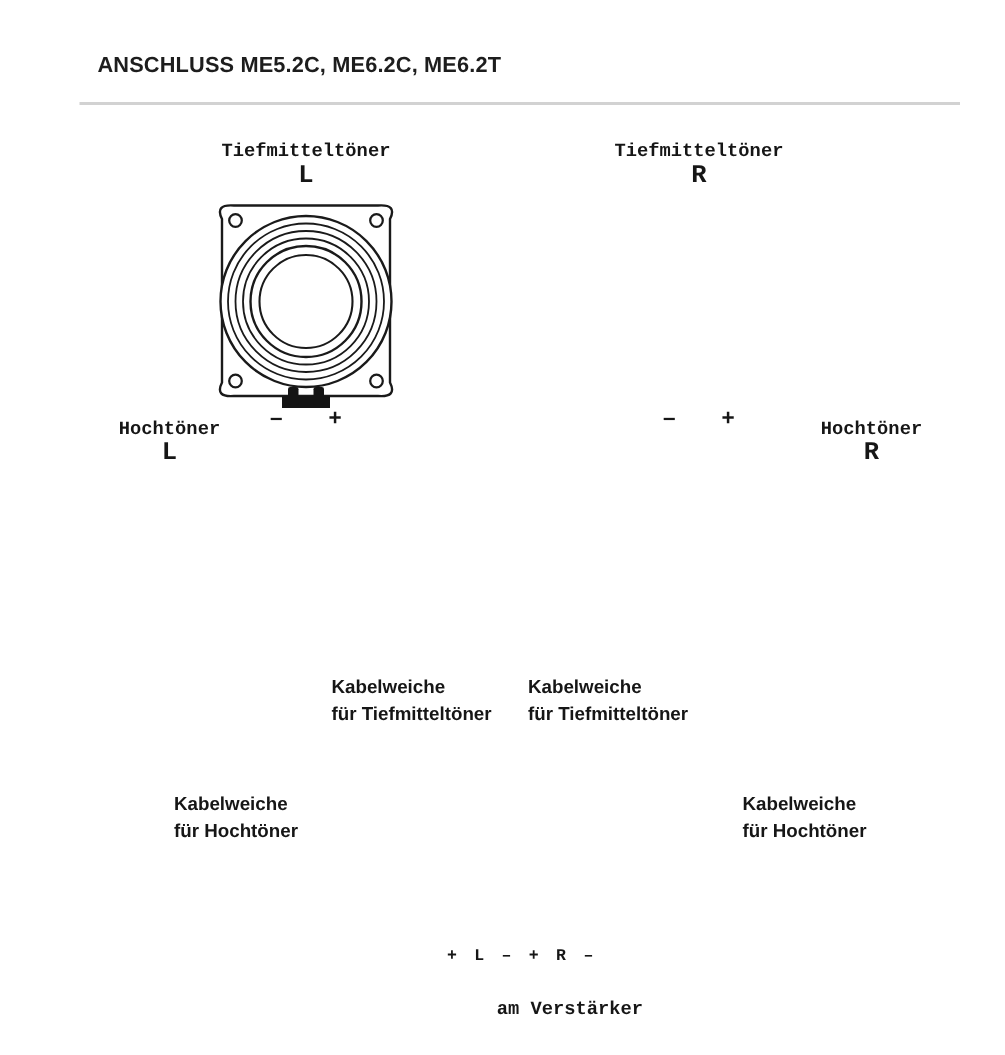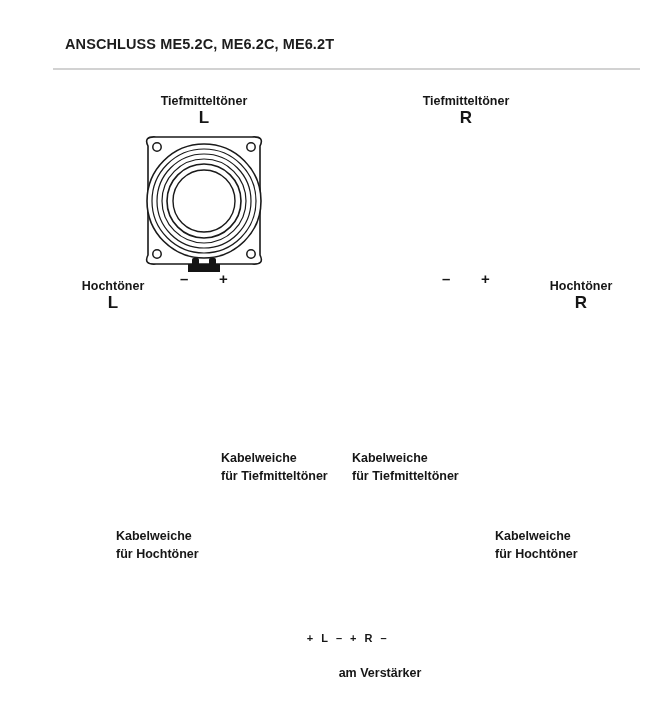--- a/index.html
+++ b/index.html
@@ -46,21 +46,21 @@
     height: 703px;
   }
   .lbl {
     position: absolute;
     font-size: 12.5px;
     font-weight: bold;
     color: #161616;
     white-space: nowrap;
     line-height: 15px;
   }
-  .lbl.center { transform: translateX(-50%); text-align: center; }
+  .lbl.center { transform: translateX(-50%); text-align: center; font-family: Liberation Mono, monospace; }
   .lbl.big { font-size: 17px; }
   .lbl.sym { font-size: 15px; font-weight: bold; }
   .lbl.cap { font-size: 12.5px; line-height: 16px; text-align: right; }
 </style>
 </head>
 <body>
 
 <div id="page-root">
 
   <div class="page-title">ANSCHLUSS ME5.2C, ME6.2C, ME6.2T</div>

